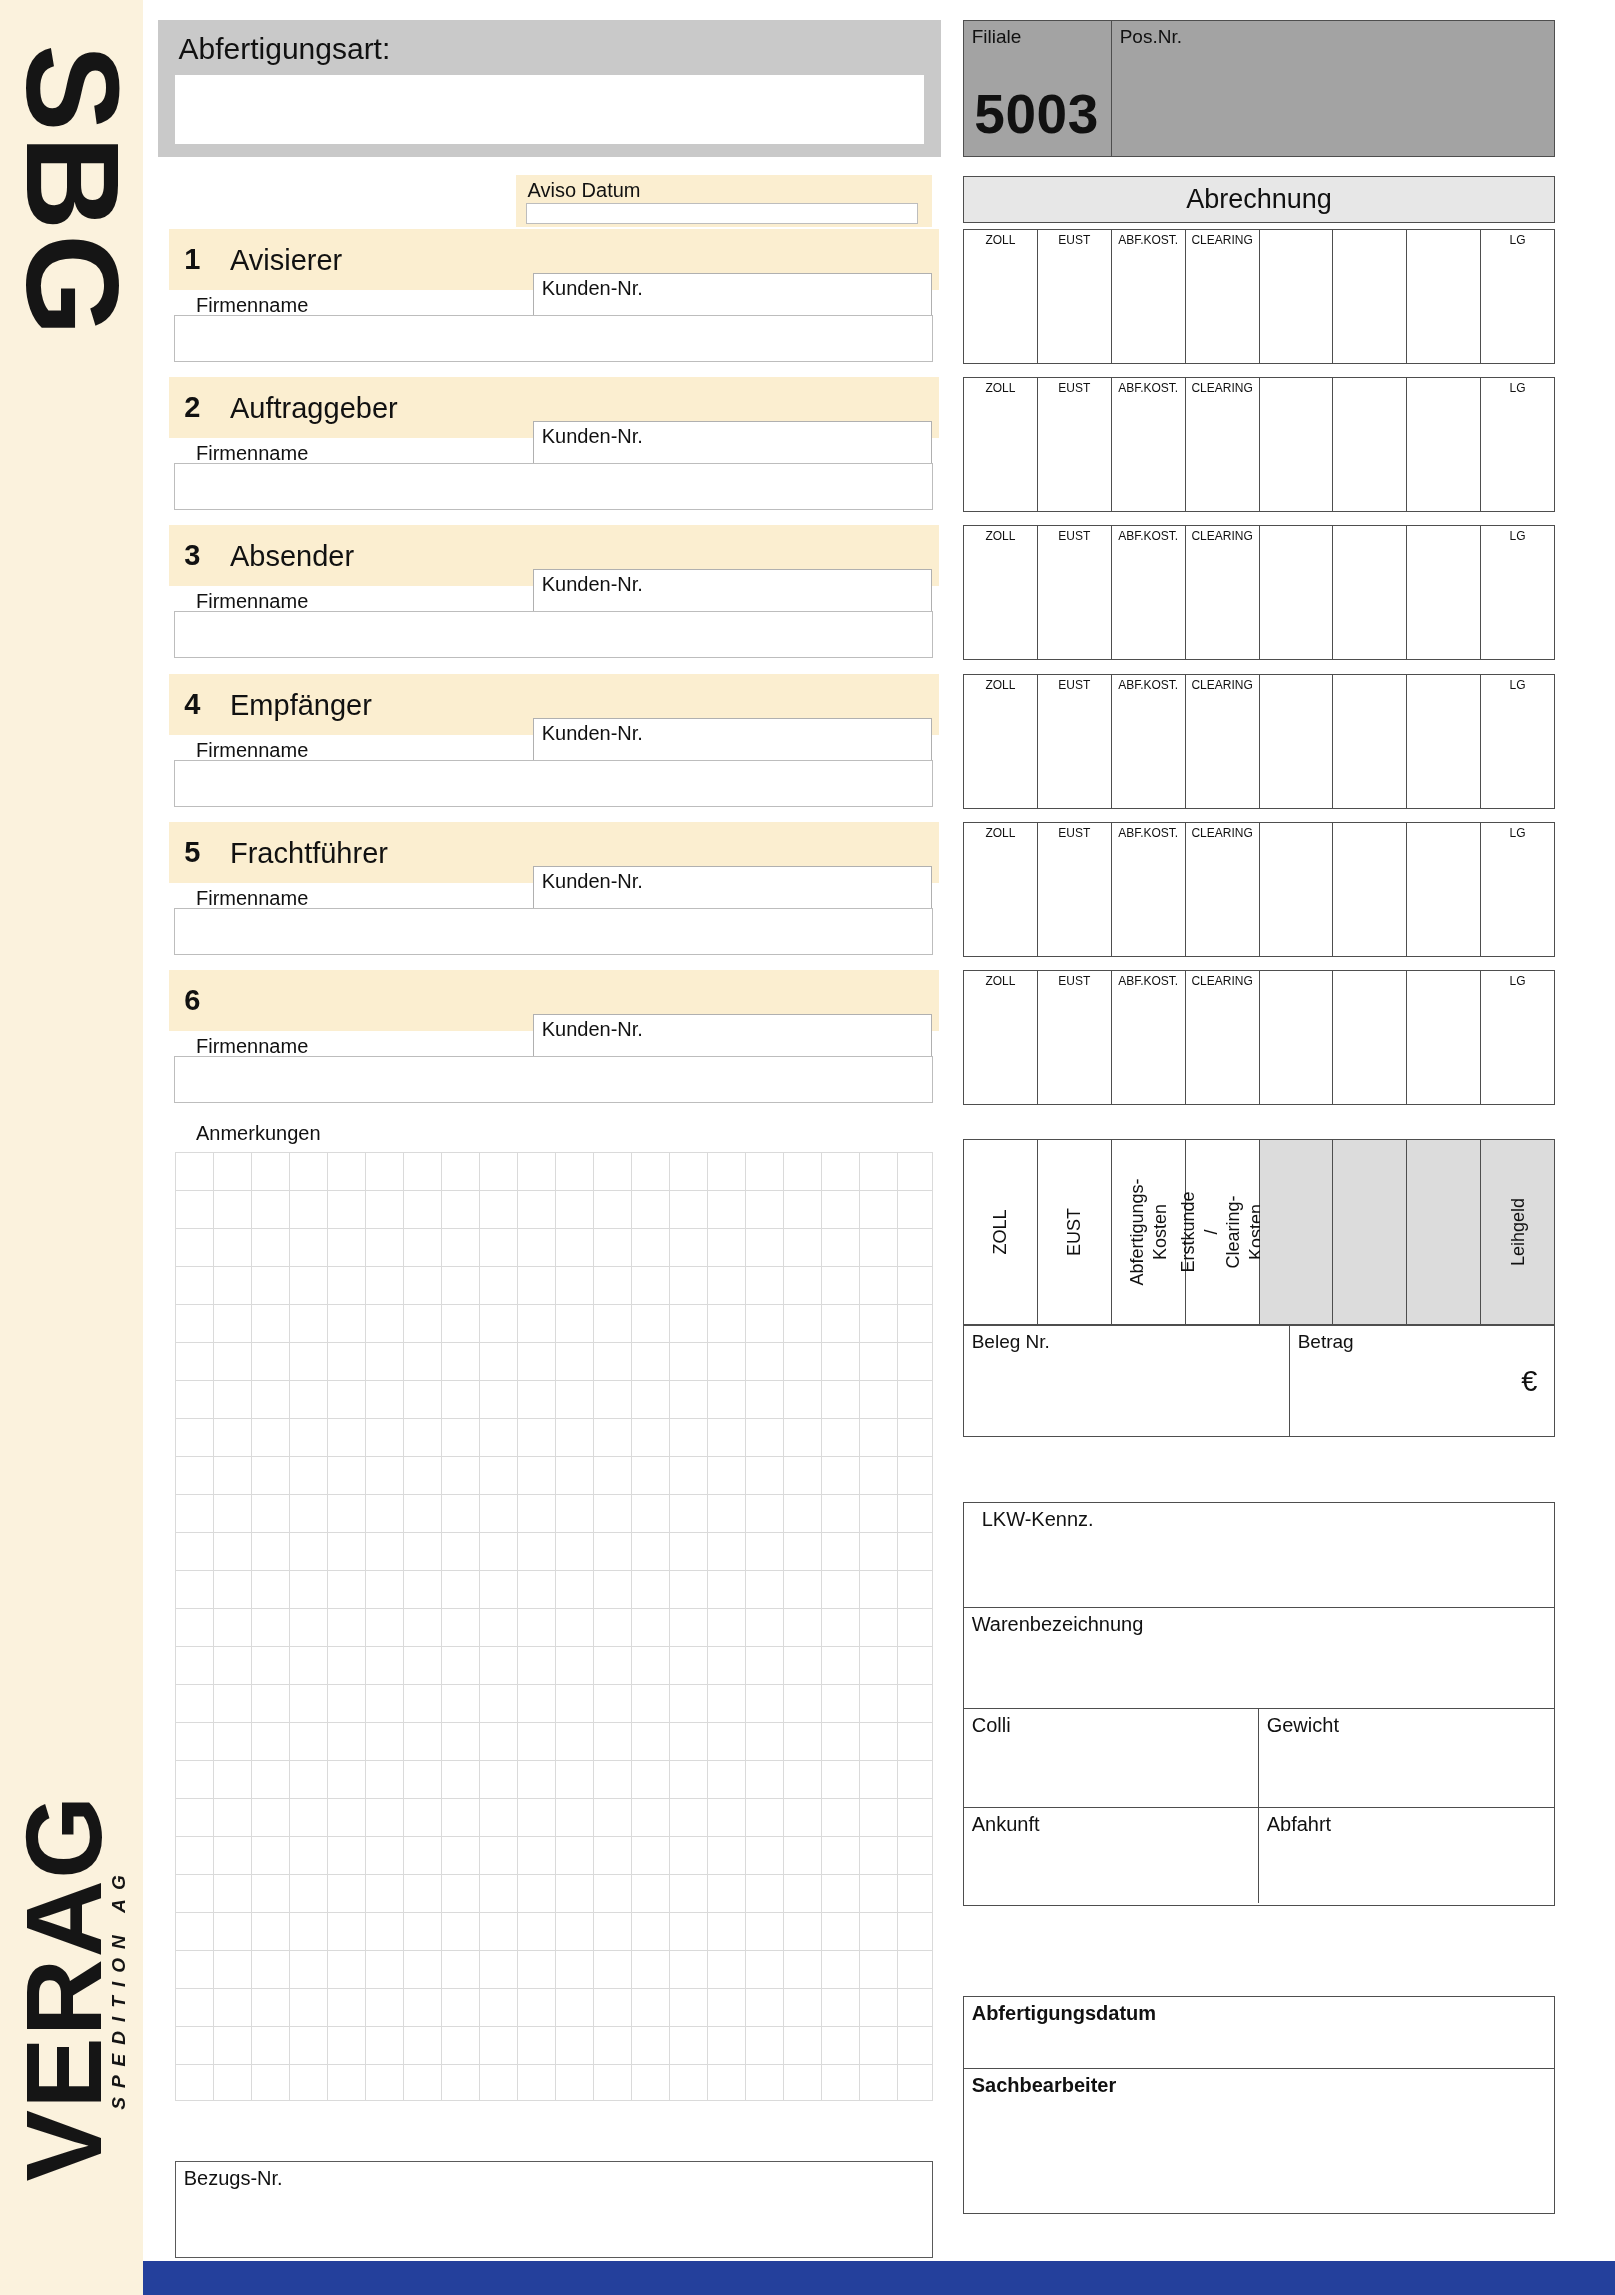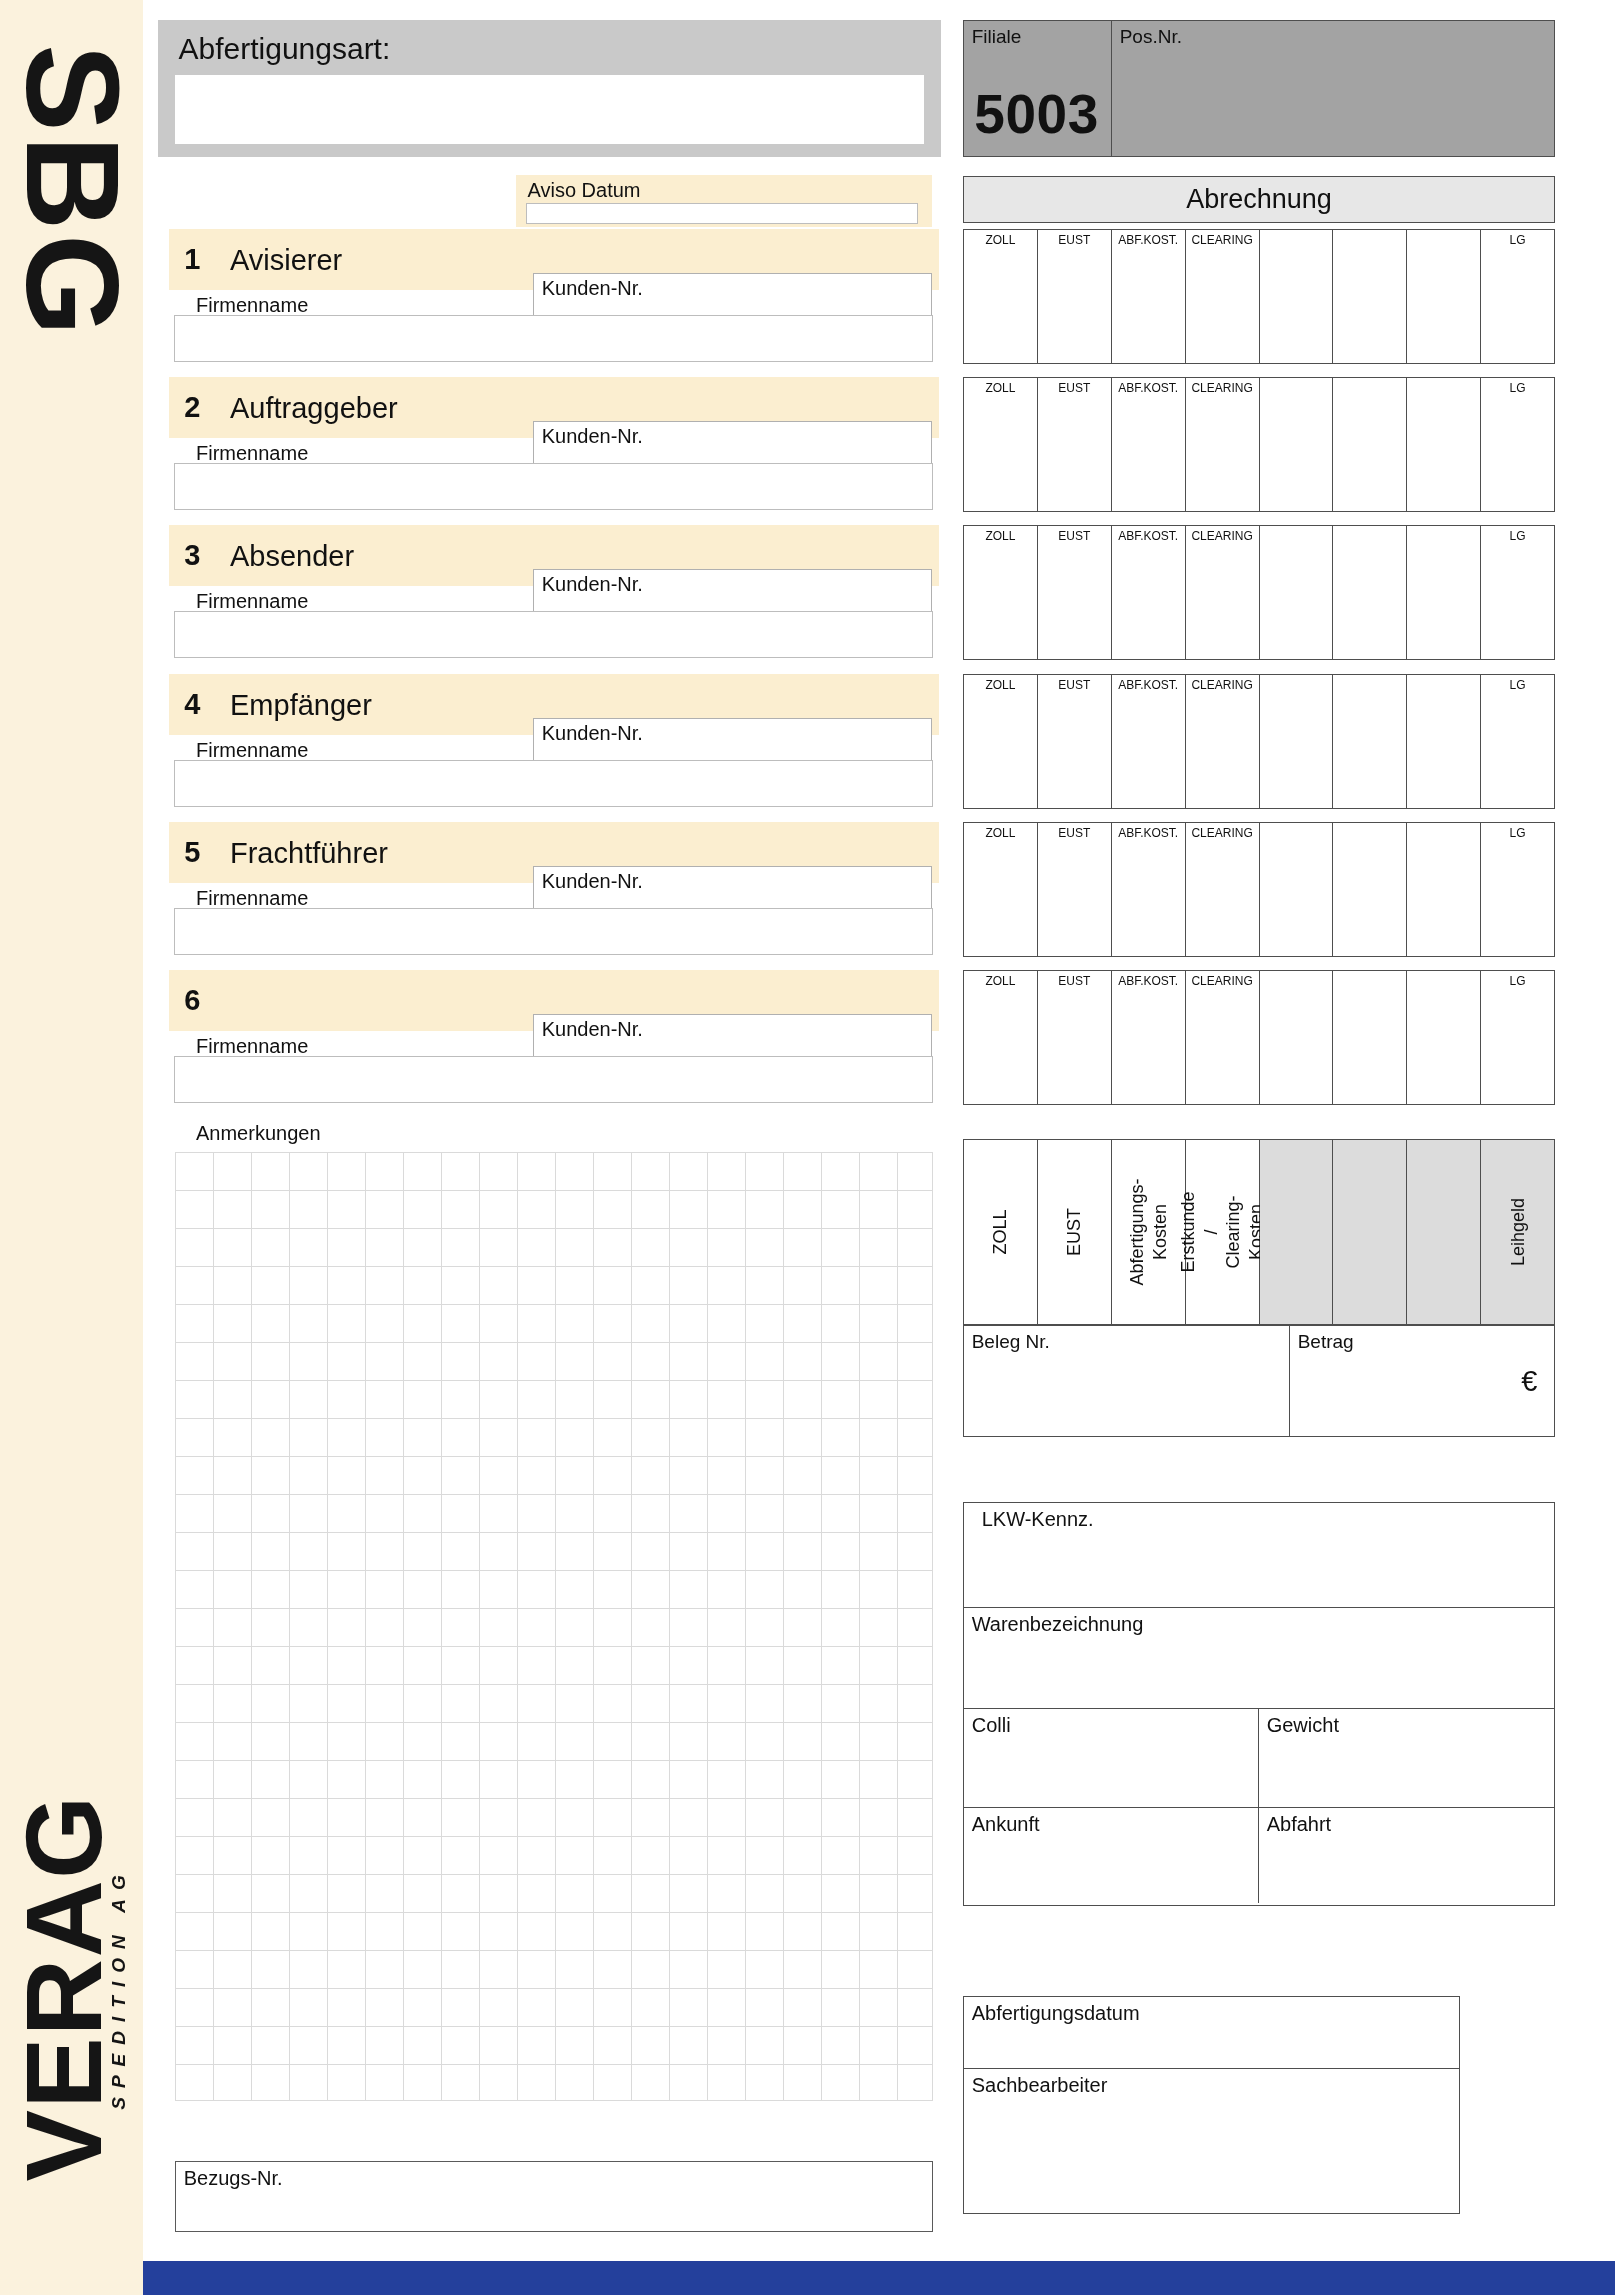--- a/index.html
+++ b/index.html
@@ -78,26 +78,26 @@
   
   .lkw-box{position:absolute;left:963px;top:1502px;width:592px;height:404px;
        border:1.9px solid #4e4e4e;box-sizing:border-box;background:#fff;}
   .lkw-row{position:relative;box-sizing:border-box;border-top:1.3px solid #4e4e4e;display:flex;}
   .lkw-row.first{border-top:none;margin-left:10px;}
   .r1{height:104px}.r2{height:101px}.r3{height:99px}.r4{height:96px}
   .half-l{width:295px;border-right:1.3px solid #4e4e4e;position:relative;box-sizing:border-box;}
   .half-r{flex:1;position:relative;}
   .box-label{position:absolute;left:7.7px;top:5.1px;font-size:20px;}
 
-  .proc-box{position:absolute;left:963px;top:1996px;width:497px;height:218px;
-       border:1.9px solid #4e4e4e;box-sizing:border-box;background:#fff;}
+  .proc-box{position:absolute;left:963px;top:1996px;width:592px;height:218px;
+       border:1.9px solid #4e4e4e;box-sizing:border-box;background:#fff;font-weight:bold;}
   .proc-r1{height:71px;position:relative;box-sizing:border-box;}
   .proc-r2{position:relative;box-sizing:border-box;border-top:1.3px solid #4e4e4e;height:143px;}
 
-  .bezug-box{position:absolute;left:175px;top:2161px;width:758px;height:71px;
+  .bezug-box{position:absolute;left:175px;top:2161px;width:758px;height:97px;
        border:1.9px solid #5a5a5a;box-sizing:border-box;background:#fff;}
 
   .bluebar{position:absolute;left:143px;top:2261px;width:1473px;height:35px;background:#24409c;}
 </style>
 </head>
 <body>
 
 <div class="page">
 
   <div class="left-strip"></div>

